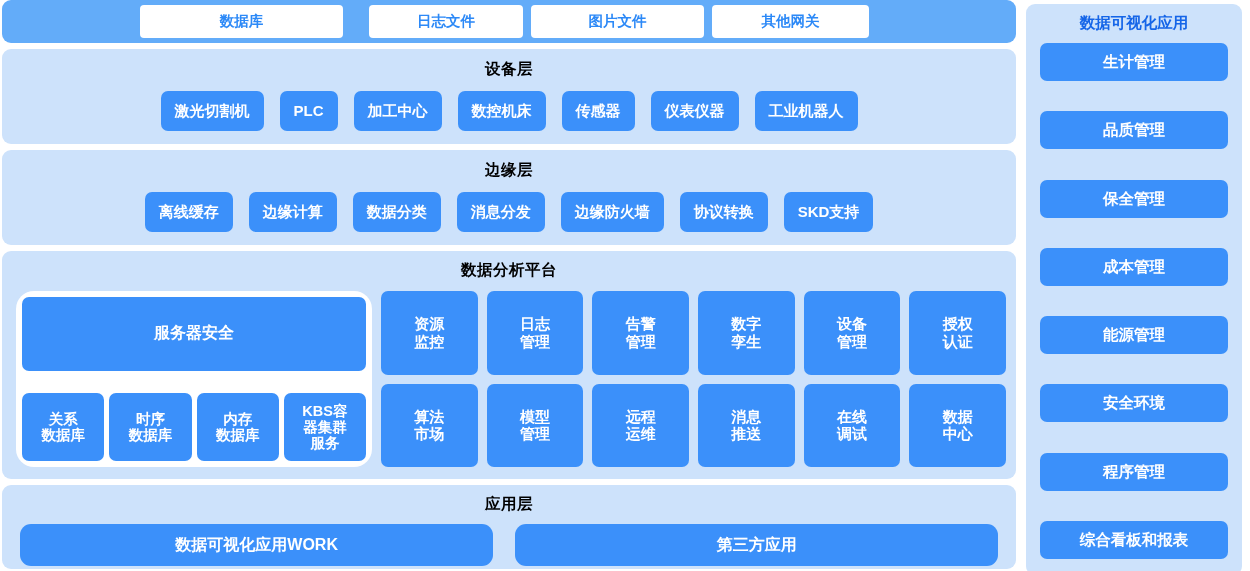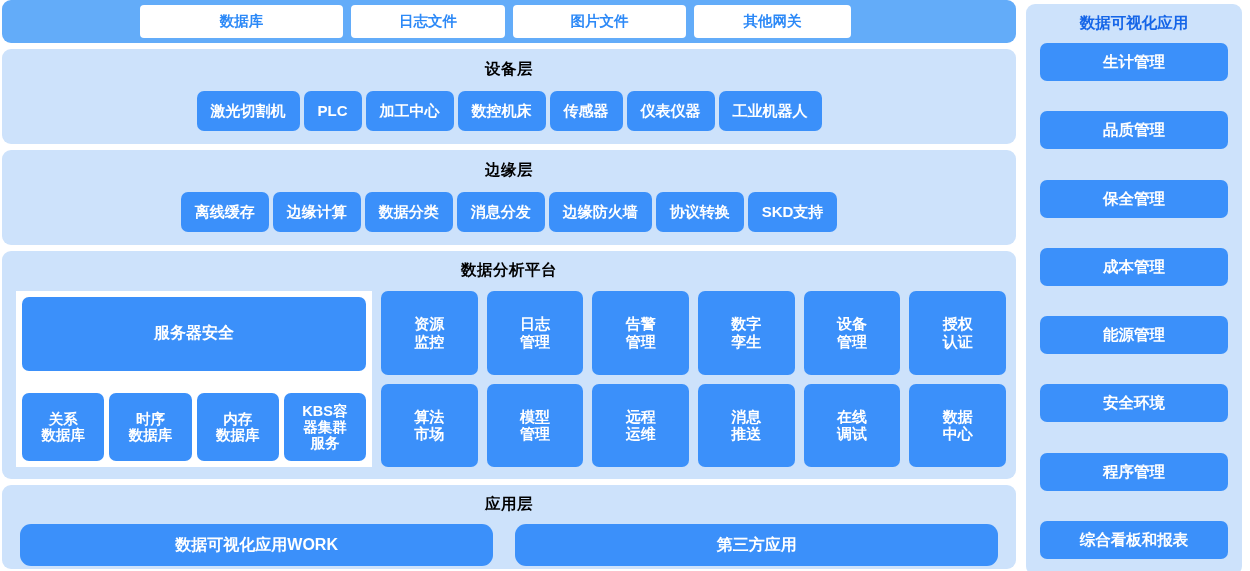--- a/index.html
+++ b/index.html
@@ -49,21 +49,21 @@
     border-radius: 4px;
     height: 33px;
     line-height: 33px;
     text-align: center;
     color: #2c89f7;
     font-weight: bold;
     font-size: 14.5px;
     flex: none;
   }
   .source-chip.w1 { width: 203px; }
-  .source-chip.w2 { width: 154px; }
+  .source-chip.w2 { width: 154px; margin-left: 18px; }
   .source-chip.w3 { width: 173px; }
   .source-chip.w4 { width: 157px; }
 
   
   .panel {
     background: #CDE2FB;
     border-radius: 9px;
     box-sizing: border-box;
     position: relative;
   }
@@ -78,21 +78,21 @@
   
   .row-panel {
     height: 95px;
     flex: none;
     padding-top: 10px;
   }
   .chip-row {
     display: flex;
     justify-content: center;
     align-items: center;
-    gap: 4px;
+    gap: 16px;
     margin-top: 11px;
   }
   .chip {
     background: #3B90FA;
     color: #ffffff;
     font-weight: bold;
     font-size: 15px;
     border-radius: 7px;
     height: 40px;
     line-height: 40px;
@@ -111,21 +111,21 @@
   .platform-body {
     display: flex;
     gap: 9px;
     padding: 0 10px 0 14px;
     margin-top: 10px;
     box-sizing: border-box;
     height: 176px;
   }
   .db-card {
     background: #ffffff;
-    border-radius: 0;
+    border-radius: 18px;
     width: 356px;
     flex: none;
     box-sizing: border-box;
     padding: 6px;
     display: flex;
     flex-direction: column;
     gap: 22px;
   }
   .server-sec {
     background: #3B90FA;

